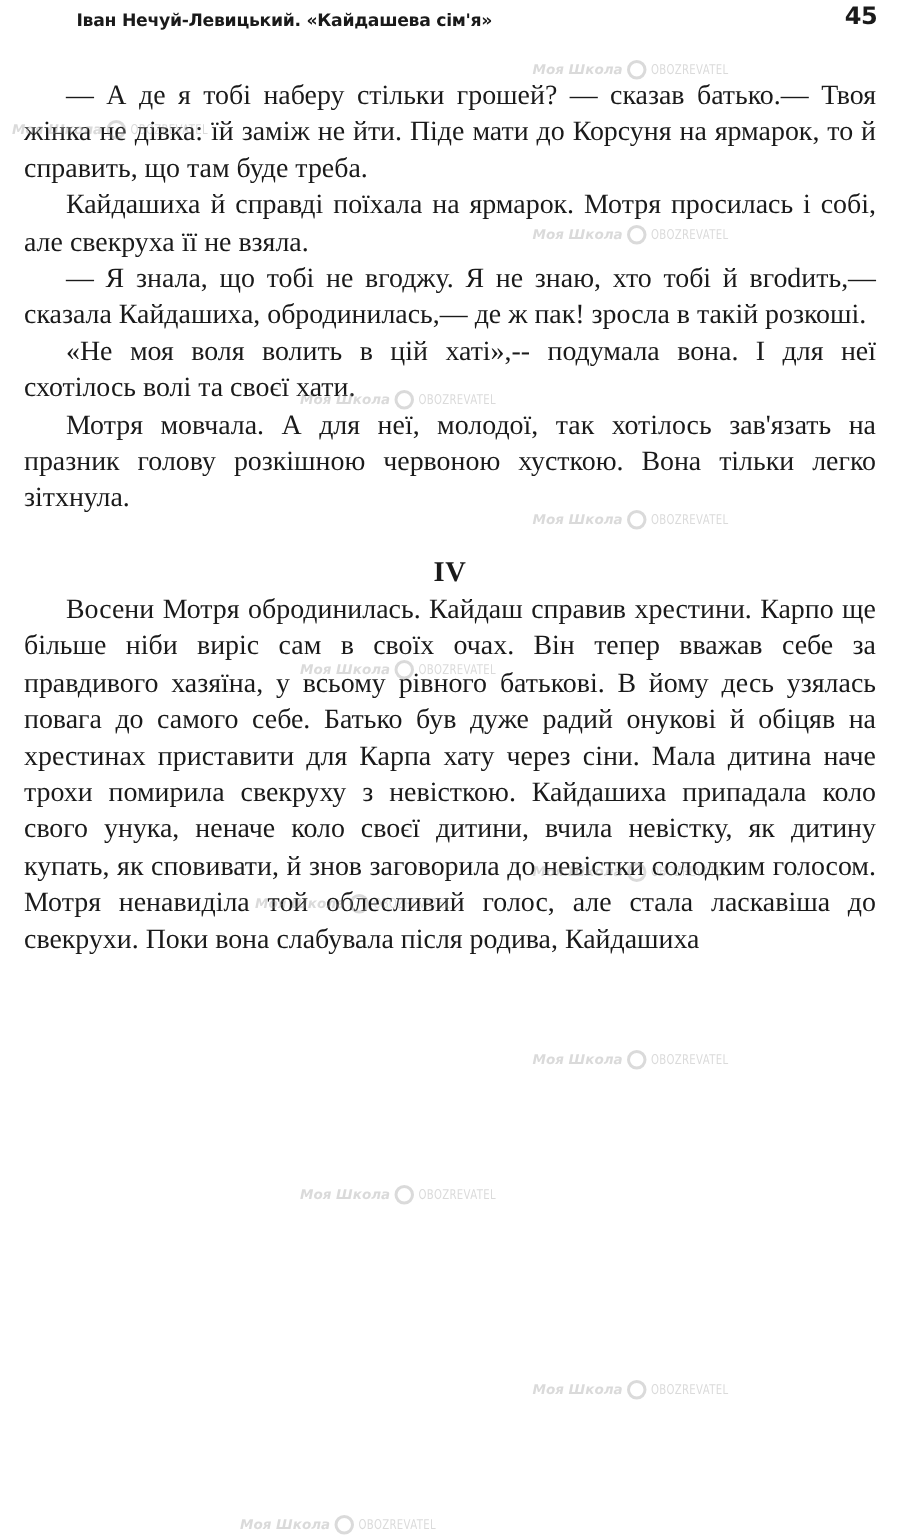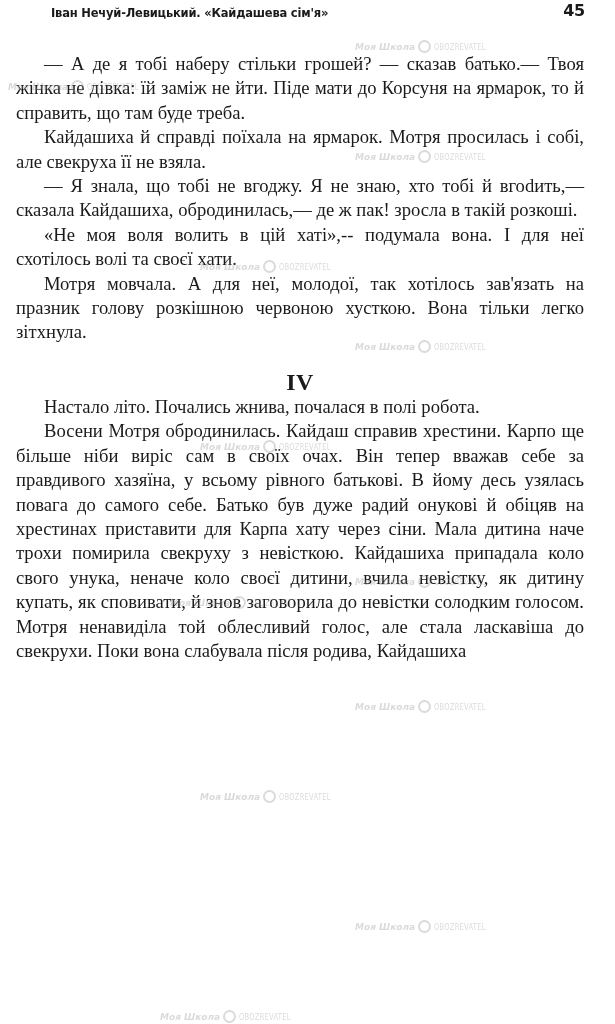--- a/index.html
+++ b/index.html
@@ -52,21 +52,21 @@
       margin: 0;
       text-align: justify;
       text-indent: 28px;
       hyphens: manual;
     }
     .chapter-heading {
       text-align: center;
       margin: 24px 0 0 0;
       height: 26px;
       line-height: 26px;
-      font-size: 24px;
+      font-size: 19px;
       font-weight: bold;
       letter-spacing: 0.5px;
     }
     .watermark {
       position: absolute;
       display: flex;
       align-items: center;
       gap: 3px;
       font-family: "DejaVu Sans", sans-serif;
       font-size: 9px;
@@ -105,21 +105,20 @@
 
   <div class="body-text">
     <p class="para">— А де я тобі наберу стільки грошей? — сказав батько.— Твоя жінка не дівка: їй заміж не йти. Піде мати до Корсуня на ярмарок, то й справить, що там буде треба.</p>
     <p class="para">Кайдашиха й справді поїхала на ярмарок. Мотря проси­лась і собі, але свекруха її не взяла.</p>
     <p class="para">— Я знала, що тобі не вгоджу. Я не знаю, хто тобі й вго­dить,— сказала Кайдашиха, обродинилась,— де ж пак! зросла в такій розкоші.</p>
     <p class="para">«Не моя воля волить в цій хаті»,-- подумала вона. І для неї схотілось волі та своєї хати.</p>
     <p class="para">Мотря мовчала. А для неї, молодої, так хотілось зав'язать на празник голову розкішною червоною хусткою. Вона тільки легко зітхнула.</p>
 
     <div class="chapter-heading">IV</div>
 
-    <p class="para">Настало літо. Почались жнива, почалася в полі робота.</p>
     <p class="para">Восени Мотря обродинилась. Кайдаш справив хрестини. Карпо ще більше ніби виріс сам в своїх очах. Він тепер вва­жав себе за правдивого хазяїна, у всьому рівного батькові. В йому десь узялась повага до самого себе. Батько був дуже радий онукові й обіцяв на хрестинах приставити для Карпа хату через сіни. Мала дитина наче трохи помирила свекруху з невісткою. Кайдашиха припадала коло свого унука, нена­че коло своєї дитини, вчила невістку, як дитину купать, як сповивати, й знов заговорила до невістки солодким голосом. Мотря ненавиділа той облесливий голос, але стала ласкавіша до свекрухи. Поки вона слабувала після родива, Кайдашиха</p>
   </div>
 
   <div class="watermark" style="top:40px; left:355px;">
     <span class="wm-school">Моя Школа</span>
     <span class="wm-logo"></span>
     <span class="wm-brand">OBOZREVATEL</span>
   </div>
   <div class="watermark" style="top:80px; left:8px;">
     <span class="wm-school">Моя Школа</span>

